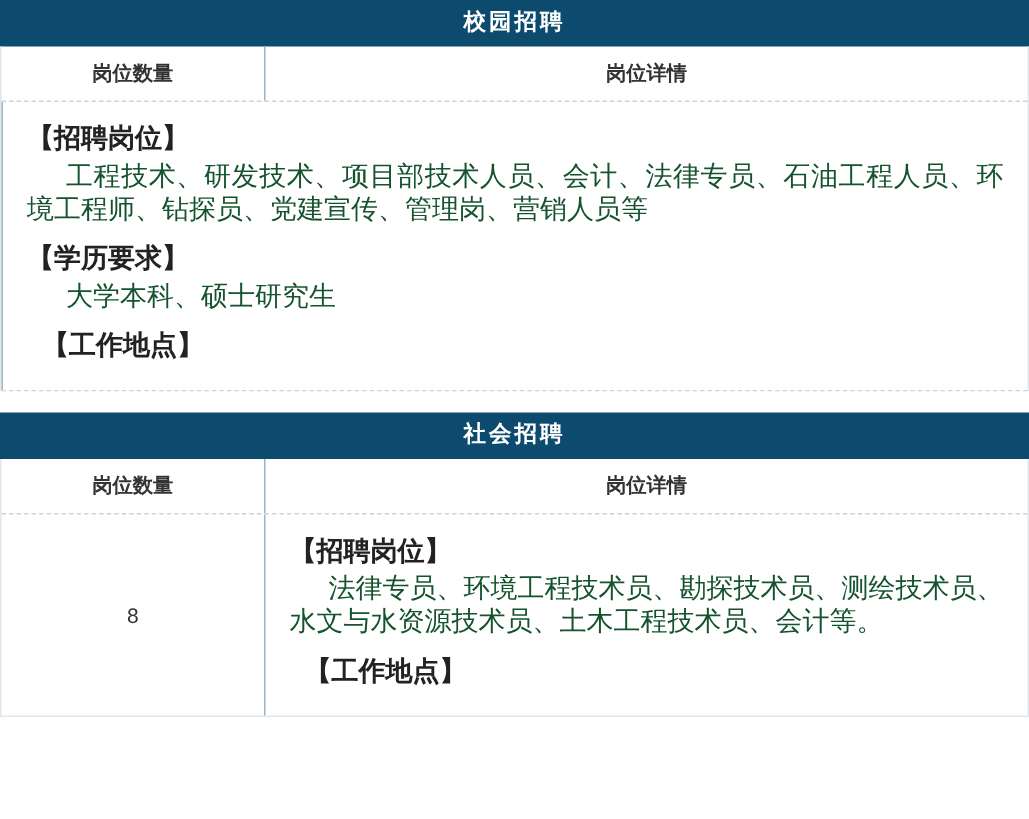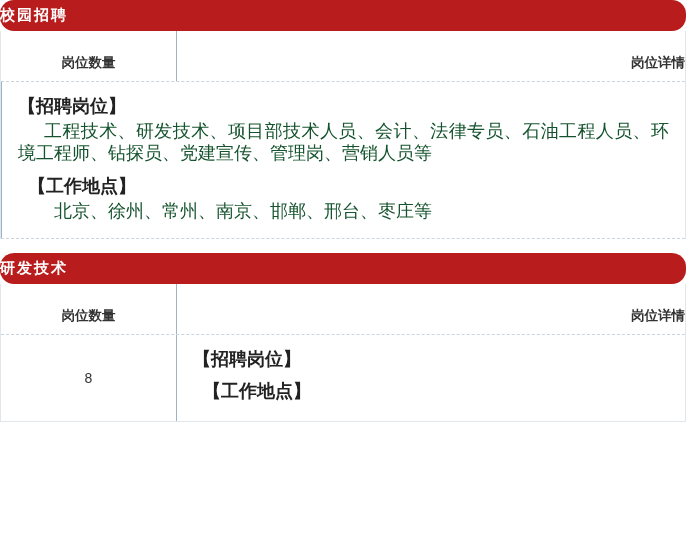--- a/index.html
+++ b/index.html
@@ -18,28 +18,28 @@
     width: 686px;
     height: 546px;
     position: relative;
     background: #ffffff;
     box-sizing: border-box;
   }
   .section {
     width: 100%;
   }
   .band {
-    background: #b91c1c;
+    background: #0c4a6e;
     color: #ffffff;
+    text-align: center;
     font-size: 15px;
     font-weight: bold;
     letter-spacing: 2px;
     padding: 6px 0 7px 0;
     line-height: 18px;
-    border-radius: 14px;
   }
   .table-wrap {
     border-left: 1px solid #dfe6ec;
     border-right: 1px solid #dfe6ec;
     box-sizing: border-box;
   }
   .row {
     display: flex;
     width: 100%;
     box-sizing: border-box;
@@ -59,25 +59,25 @@
   .col-right {
     flex: 1 1 auto;
     box-sizing: border-box;
     border-left: 1px solid #9fb3c4;
   }
   .head-row .col-left,
   .head-row .col-right {
     font-size: 13.5px;
     font-weight: bold;
     color: #333333;
-    padding: 23px 0 9px 0;
+    padding: 9px 0 9px 0;
     line-height: 18px;
   }
   .head-row .col-right {
-    text-align: right;
+    text-align: center;
   }
   .body-row {
     border-bottom: 1px dashed #c9d4dd;
   }
   .body-row .col-left {
     font-size: 14px;
     color: #333333;
   }
   .body-row .col-right {
     padding: 14px 16px 16px 16px;
@@ -123,42 +123,46 @@
         <div class="col-left">岗位数量</div>
         <div class="col-right">岗位详情</div>
       </div>
       <div class="row body-row">
         <div class="col-right">
           <div class="blk">
             <div class="blk-title">【招聘岗位】</div>
             <div class="blk-body">工程技术、研发技术、项目部技术人员、会计、法律专员、石油工程人员、环境工程师、钻探员、党建宣传、管理岗、营销人员等</div>
           </div>
           <div class="blk">
+            <div class="blk-title">【学历要求】</div>
+            <div class="blk-body">大学本科、硕士研究生</div>
+          </div>
+          <div class="blk">
             <div class="blk-title">【工作地点】</div>
-            <div class="blk-body">北京、徐州、常州、南京、邯郸、邢台、枣庄等</div>
           </div>
         </div>
       </div>
     </div>
   </div>
 
   <div class="spacer"></div>
 
   <div class="section">
-    <div class="band">研发技术</div>
+    <div class="band">社会招聘</div>
     <div class="table-wrap bottom-rule">
       <div class="row head-row">
         <div class="col-left">岗位数量</div>
         <div class="col-right">岗位详情</div>
       </div>
       <div class="row body-row" style="border-bottom:none;">
         <div class="col-left">8</div>
         <div class="col-right">
           <div class="blk">
             <div class="blk-title">【招聘岗位】</div>
+            <div class="blk-body">法律专员、环境工程技术员、勘探技术员、测绘技术员、水文与水资源技术员、土木工程技术员、会计等。</div>
           </div>
           <div class="blk">
             <div class="blk-title">【工作地点】</div>
           </div>
         </div>
       </div>
     </div>
   </div>
 
 </div>

